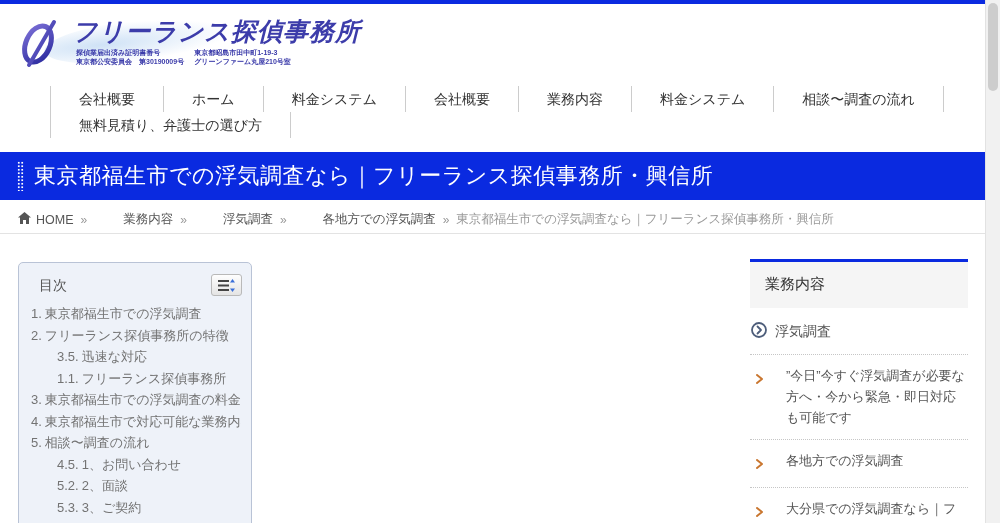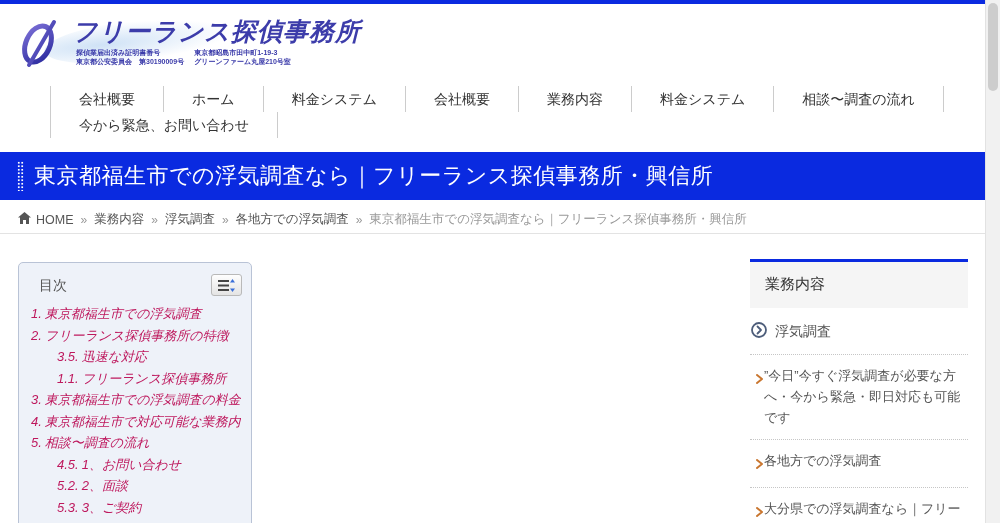--- a/index.html
+++ b/index.html
@@ -44,32 +44,32 @@
   .crumb-current { color:#999; }
   .rule { position:absolute; left:0; top:233px; width:985px; border-top:1px solid #e3e3e3; }
 
   
   .toc { position:absolute; left:18px; top:262px; width:234px; height:280px; background:#eef2f9; border:1px solid #b9c3d6; border-radius:5px; }
   .toc-head { position:relative; padding:13px 12px 2px 20px; }
   .toc-title { font-size:14px; color:#555; }
   .toc-toggle { position:absolute; right:9px; top:11px; width:31px; height:22px; background:linear-gradient(#fefefe,#e4e4e4); border:1px solid #b9b9b9; border-radius:3px; cursor:pointer; display:flex; align-items:center; justify-content:center; }
   .toc-list { list-style:none; padding:6px 10px 6px 12px; }
   .toc-item { font-size:13px; line-height:21.5px; color:#333; white-space:nowrap; overflow:hidden; cursor:pointer; }
-  .toc-item a { color:#be185d; text-decoration:none;font-style:italic; }
+  .toc-item a { color:#737373; text-decoration:none; }
   .toc-item .t-num { margin-right:3px; }
   .toc-item.lv2 { padding-left:26px; }
 
   
   .widget { position:absolute; left:750px; top:259px; width:218px; }
   .widget-head { border-top:3px solid #0a2ae0; background:#f5f5f5; padding:13px 15px 14px 15px; }
   .widget-title { font-size:15px; font-weight:normal; color:#333; }
   .feat { display:flex; align-items:center; gap:8px; padding:14px 0 13px 1px; font-size:14px; color:#555; cursor:pointer; }
   .feat a { color:#555; text-decoration:none; }
   .side-links { list-style:none; }
-  .side-link { display:flex; align-items:flex-start; gap:1px; padding:11px 0 11px 6px; border-top:1px dotted #c6c6c6; font-size:13px; line-height:1.6; color:#555; cursor:pointer; }
+  .side-link { display:flex; align-items:flex-start; gap:23px; padding:11px 0 11px 6px; border-top:1px dotted #c6c6c6; font-size:13px; line-height:1.6; color:#555; cursor:pointer; }
   .side-link:last-child { border-bottom:1px dotted #c6c6c6; }
   .side-link a { color:#555; text-decoration:none; }
   .side-link .chev { flex:0 0 auto; margin-top:4px; }
 </style>
 </head>
 <body>
 
 <div class="container">
 
   <div class="logo">
@@ -108,36 +108,36 @@
         <li class="nav-item"><span>ホーム</span></li>
         <li class="nav-item"><span>料金システム</span></li>
         <li class="nav-item"><span>会社概要</span></li>
         <li class="nav-item"><span>業務内容</span></li>
         <li class="nav-item"><span>料金システム</span></li>
         <li class="nav-item"><span>相談〜調査の流れ</span></li>
         <li class="nav-item"></li>
       </ul>
     <ul class="nav-row">
 
-    <li class="nav-item"><span>今から緊急、お問い合わせ</span></li>
+    <li class="nav-item"><span>無料見積り、弁護士の選び方</span></li>
       </ul>
   </nav>
 
   <div class="title-bar">
     <span class="title-marker"></span>
     <h1 class="page-title">東京都福生市での浮気調査なら｜フリーランス探偵事務所・興信所</h1>
   </div>
 
   <div class="breadcrumb">
     <span class="home-icon">
       <svg width="13" height="12" viewBox="0 0 13 12">
           <path d="M6.5 0 L13 5.5 L11 5.5 L11 12 L8 12 L8 8 L5 8 L5 12 L2 12 L2 5.5 L0 5.5 Z" fill="#555"></path>
         </svg>
     </span>
-    <span class="crumb-list" style="display:flex;align-items:center;">
+    <span class="crumb-list" style="display:flex;align-items:center;gap:29px;">
 
         <span class="crumb">
           <a>HOME</a>
           <span class="sep">»</span>
         </span>
 
         <span class="crumb">
           <a>業務内容</a>
           <span class="sep">»</span>
         </span>

